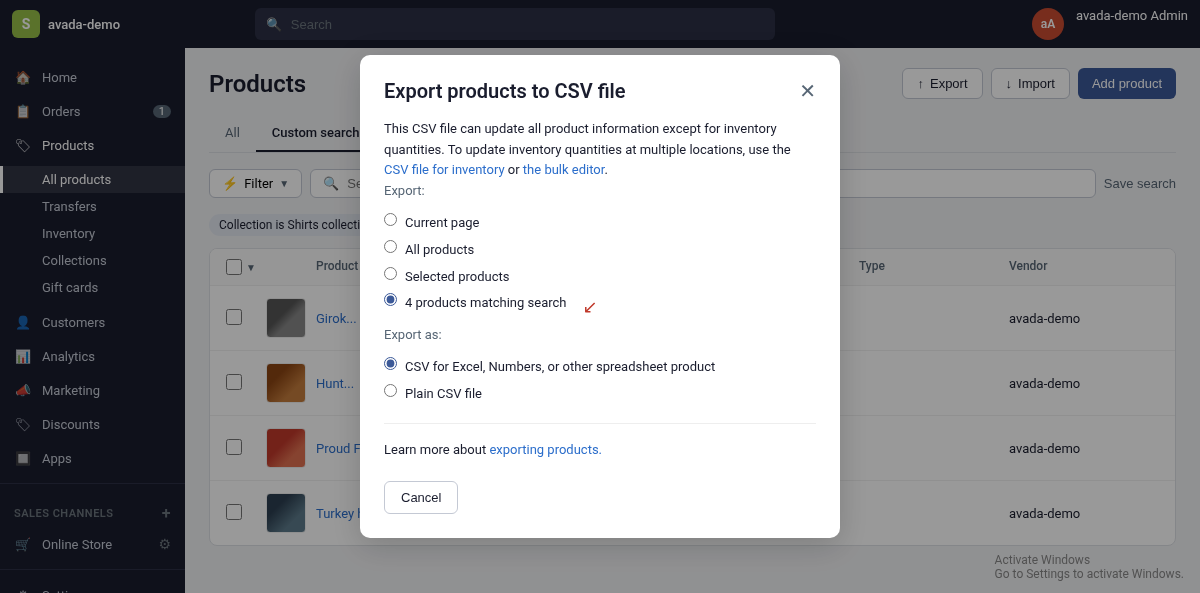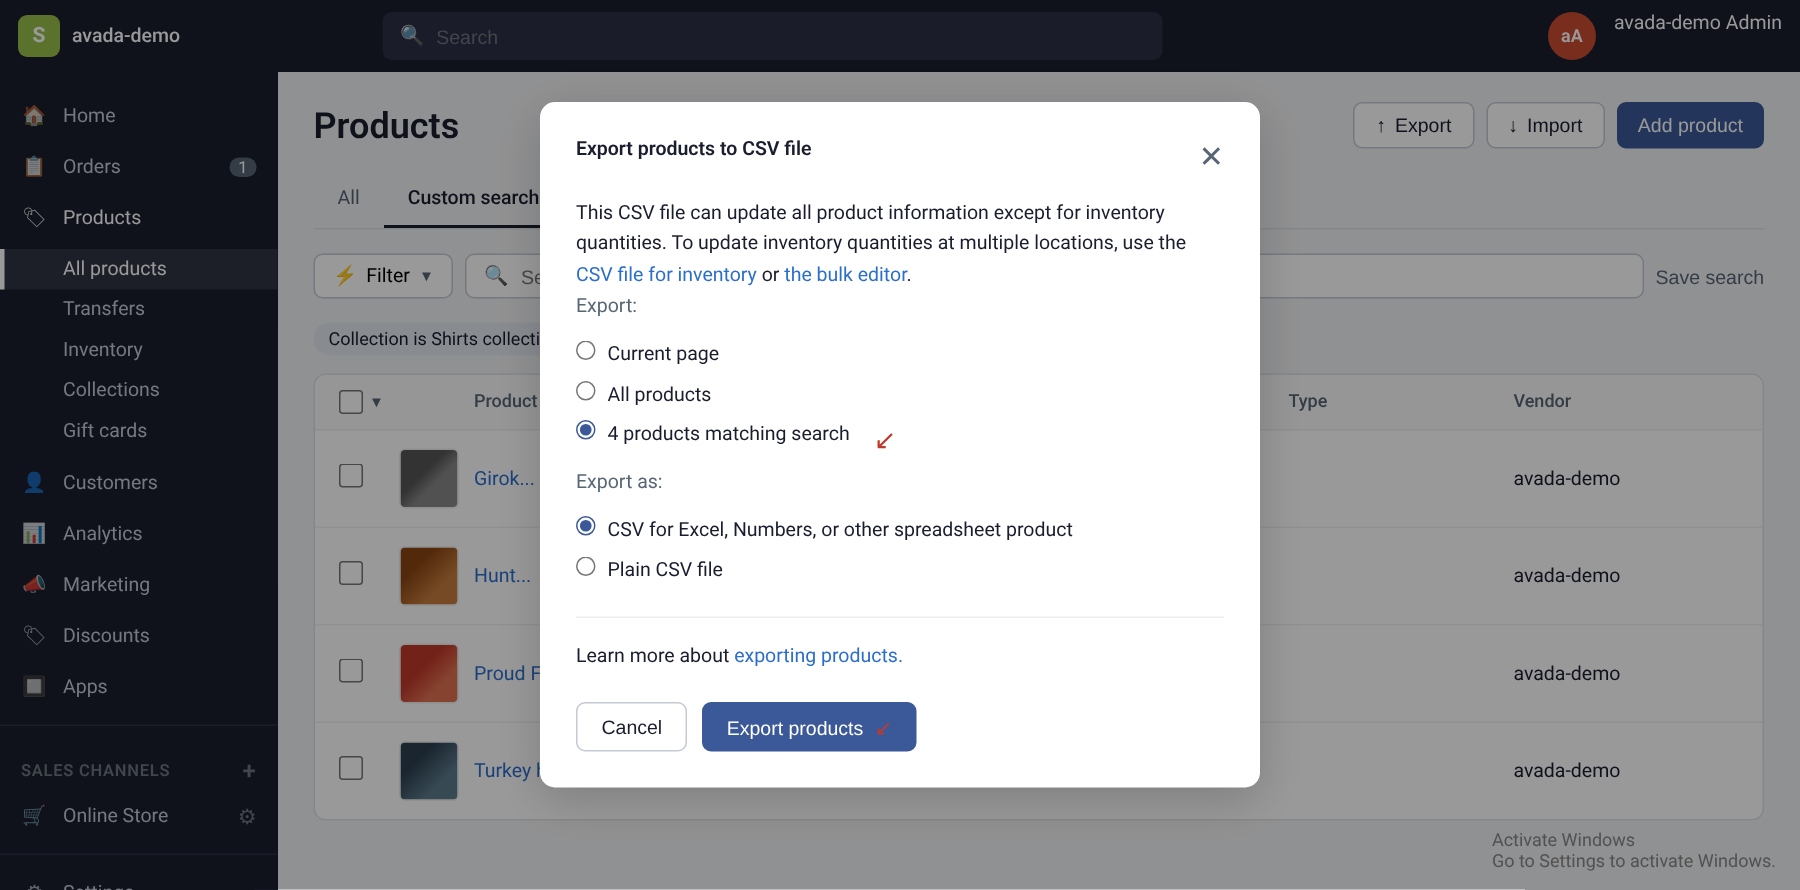--- a/index.html
+++ b/index.html
@@ -164,21 +164,21 @@
     
     .modal {
       background: #fff; border-radius: 10px; padding: 24px;
       width: 480px; max-width: 95vw; box-shadow: 0 8px 32px rgba(0,0,0,0.18);
       position: relative; z-index: 201;
     }
     .modal-header {
       display: flex; justify-content: space-between; align-items: flex-start;
       margin-bottom: 16px;
     }
-    .modal-title { font-size: 13px; font-weight: 600; color: #1a1d2e; }
+    .modal-title { font-size: 20px; font-weight: 600; color: #1a1d2e; }
     .modal-close {
       background: none; border: none; cursor: pointer; font-size: 20px; color: #576675; padding: 0;
     }
     .modal-body { font-size: 13px; color: #1a1d2e; line-height: 1.6; }
     .modal-body a { color: #2c6ecb; text-decoration: none; }
     .modal-section { margin-top: 0; }
     .modal-section-label { font-size: 13px; color: #576675; margin-bottom: 8px; }
     .radio-option {
       display: flex; align-items: flex-start; gap: 8px; padding: 3px 0; cursor: pointer;
       font-size: 13px; color: #1a1d2e;
@@ -428,20 +428,24 @@
         <p class="modal-section-label">Export:</p>
         <label class="radio-option">
           <input type="radio" name="export-scope" style="">
           <span>Current page</span>
         </label>
         <label class="radio-option">
           <input type="radio" name="export-scope" style="">
           <span>All products</span>
         </label>
         <label class="radio-option">
+          <input type="radio" name="export-scope" style="">
+          <span>Selected products</span>
+        </label>
+        <label class="radio-option">
           <input type="radio" name="export-scope" checked="" style="">
           <span>4 products matching search</span>
           <span class="arrow-indicator" style="margin-left:8px;">↙</span>
         </label>
       </div>
 
       <div class="modal-section">
         <p class="modal-section-label">Export as:</p>
         <label class="radio-option">
           <input type="radio" name="export-format" checked="" style="">
@@ -456,24 +460,20 @@
       <div class="modal-divider"></div>
 
       <p>
         <span>Learn more about</span>
         <a href="#"> </a><a href="#">exporting products.</a>
       </p>
     </div>
 
     <div class="modal-footer">
       <button class="btn-cancel">Cancel</button>
-      <button class="btn-export">
-        <span>Export products</span>
-        <span class="arrow-indicator" style="margin-left:4px; font-size:14px;">↙</span>
-      </button>
     </div>
   </div>
 </div>
 
 <div class="activate-watermark">
   <div>Activate Windows</div>
   <div>Go to Settings to activate Windows.</div>
 </div>
 
 </body></html>

